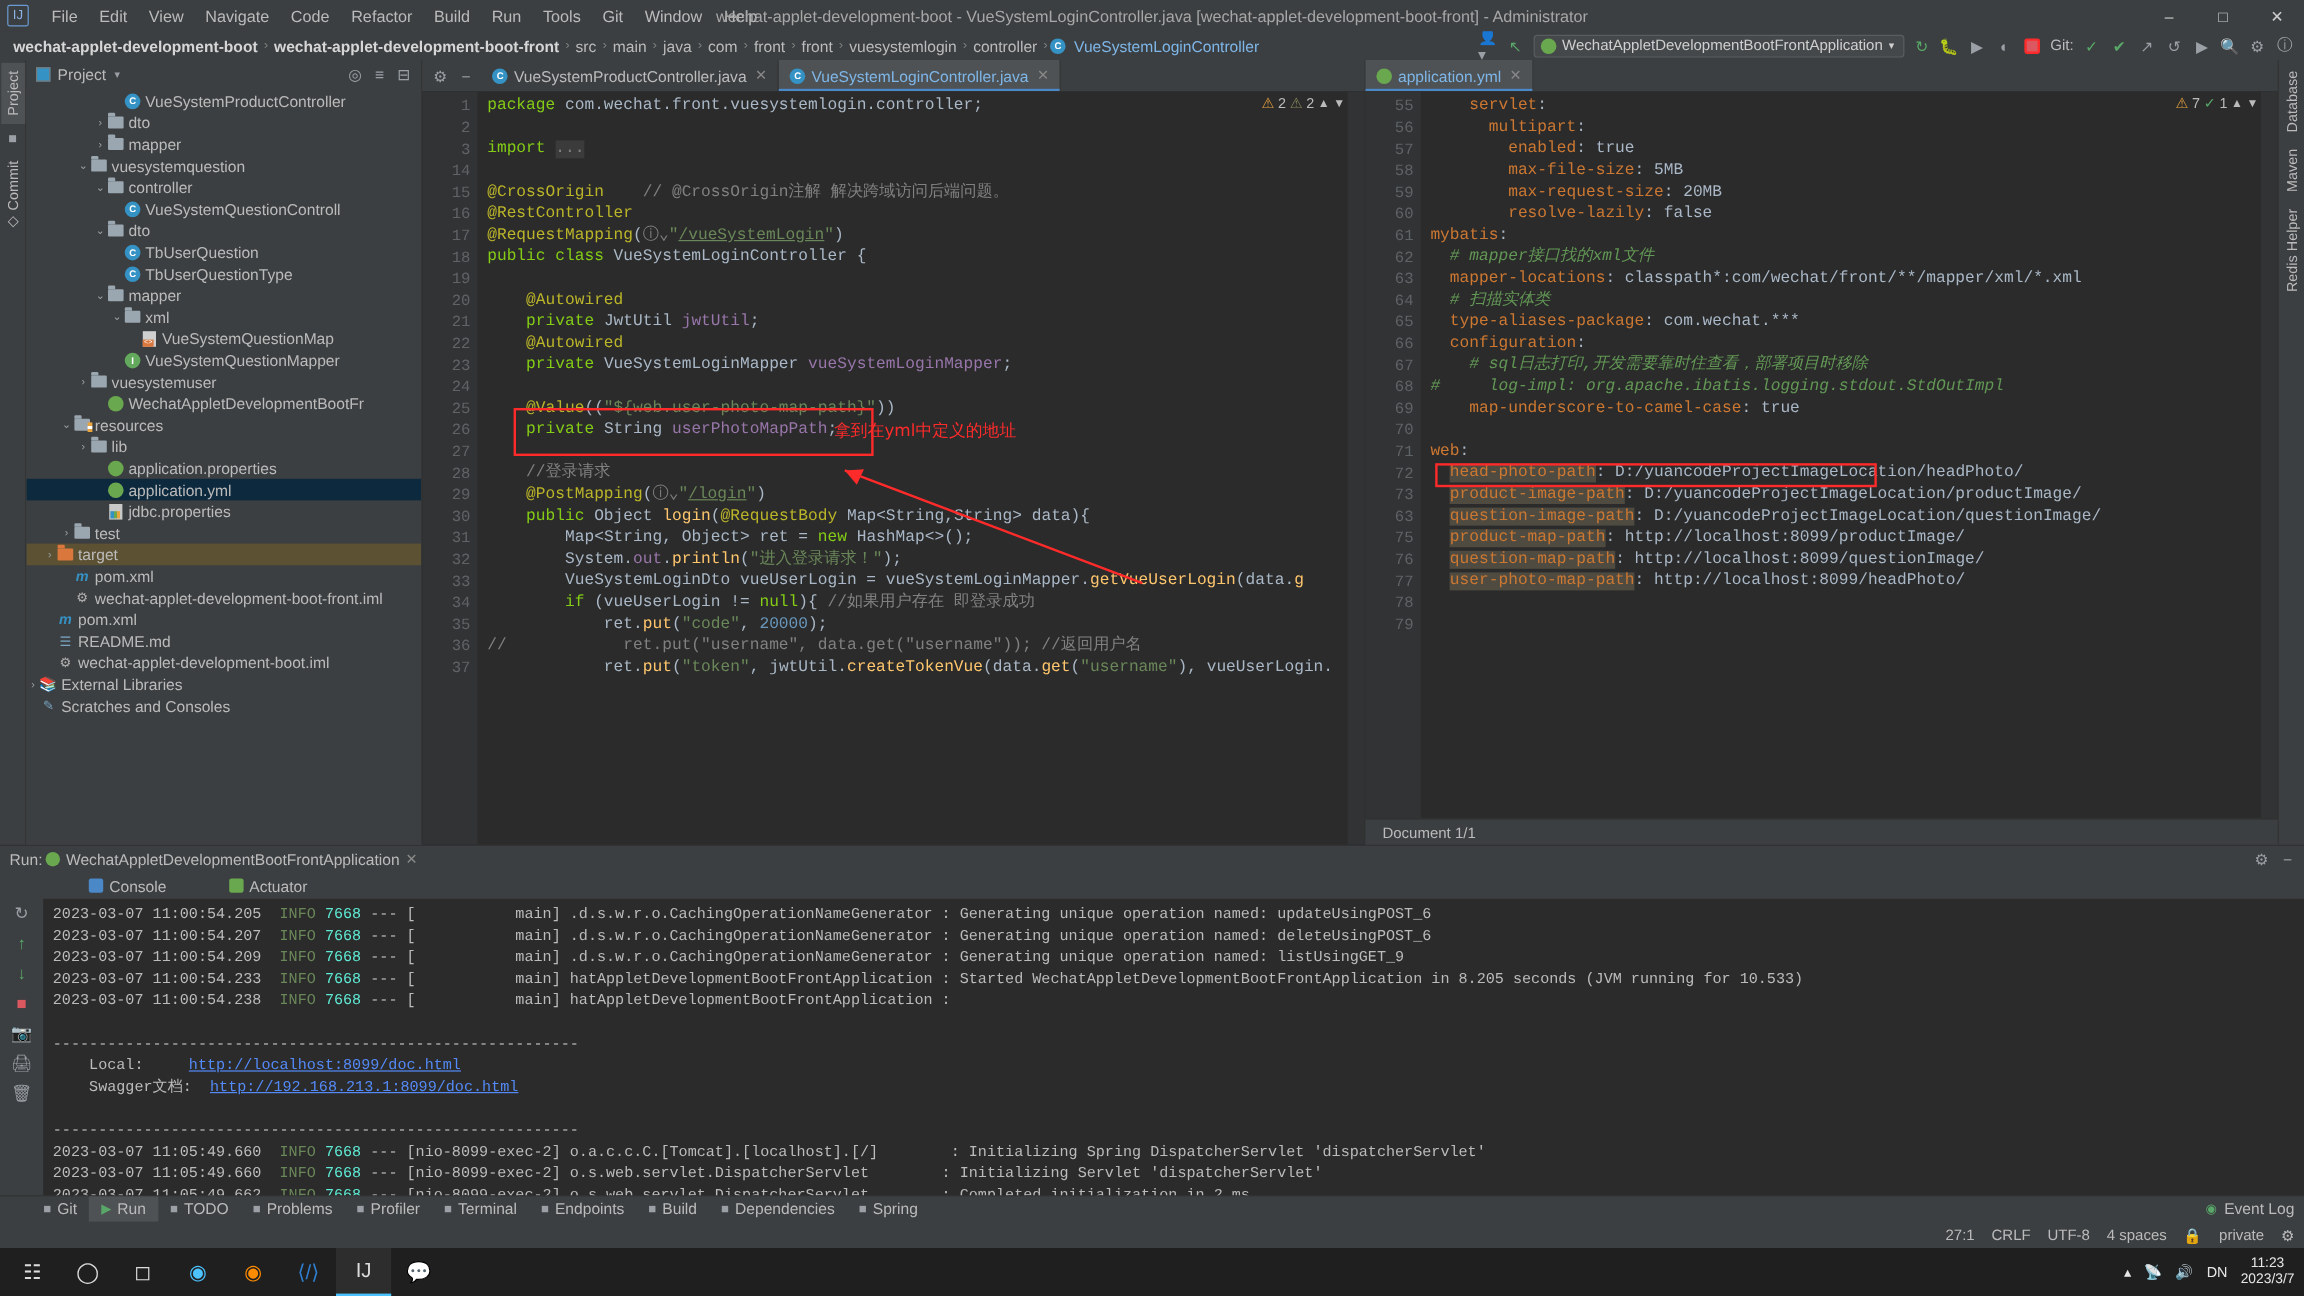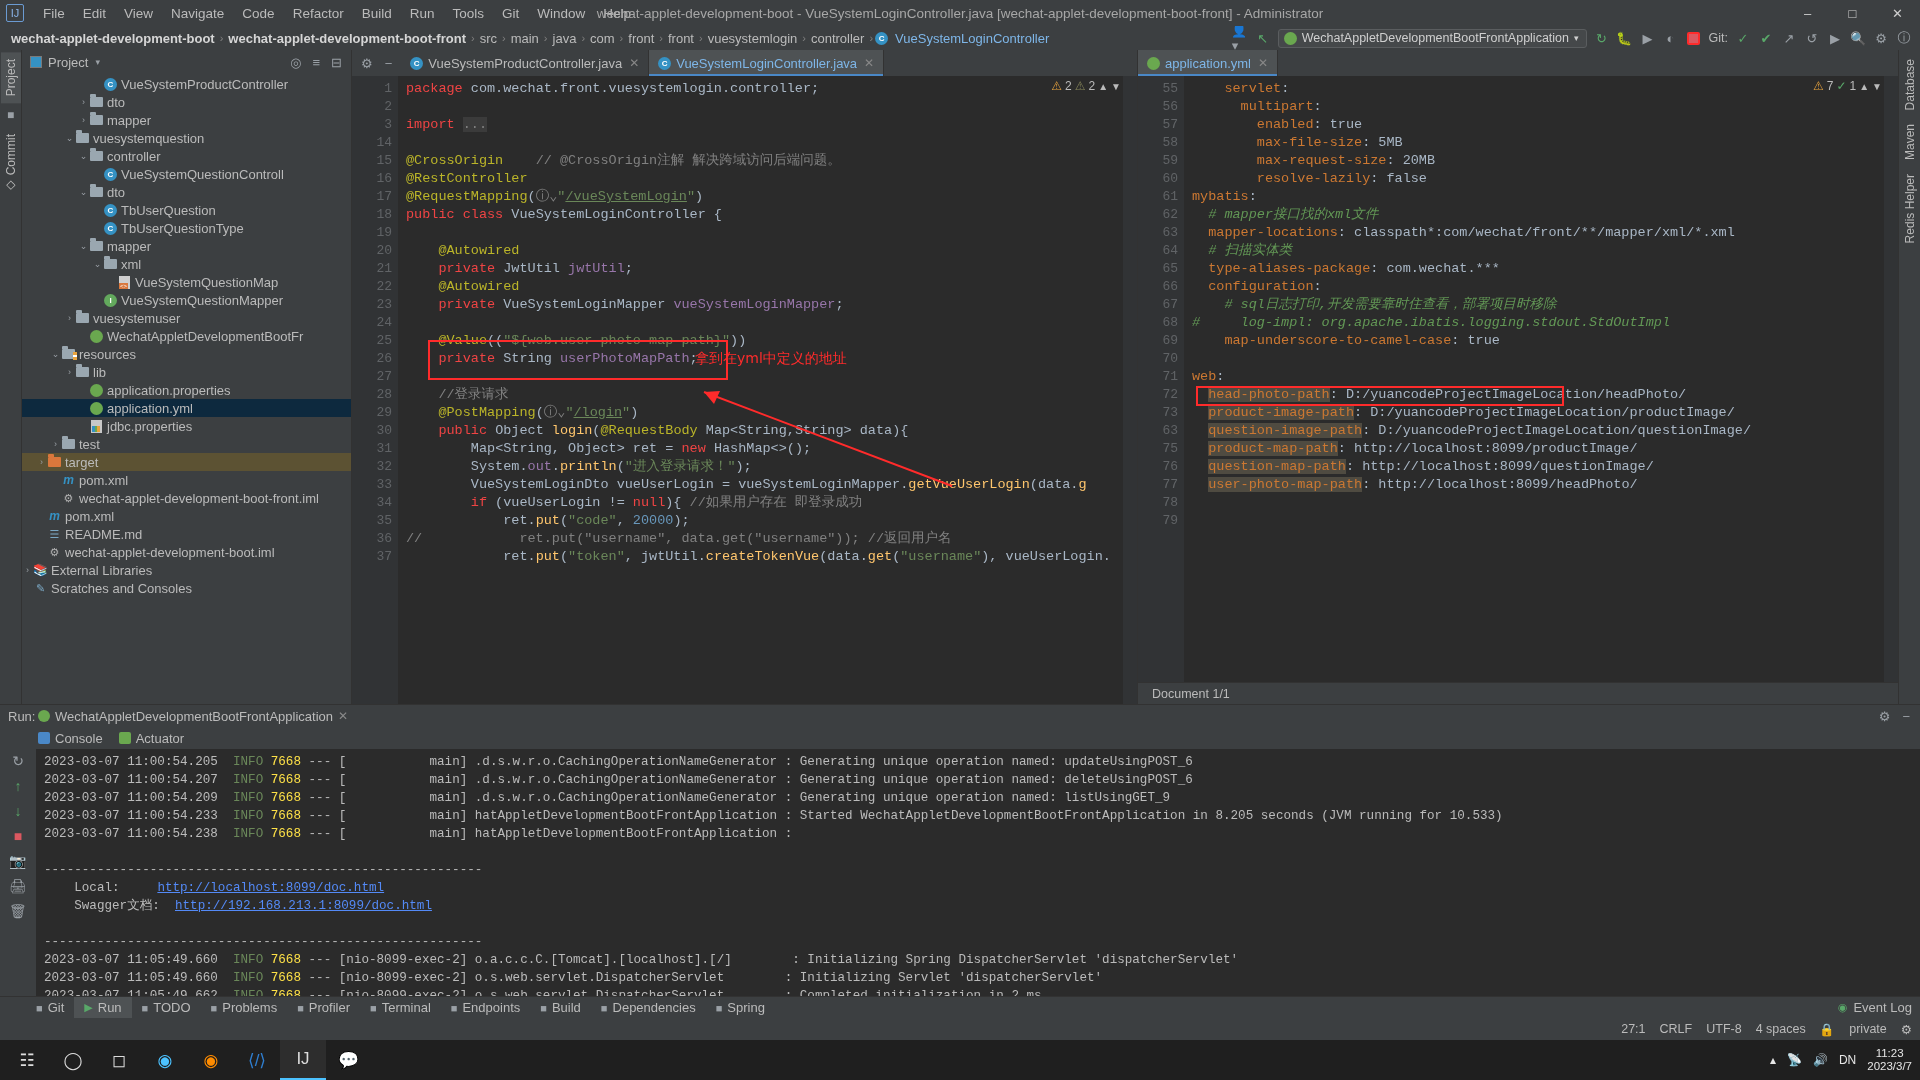--- a/index.html
+++ b/index.html
@@ -96,21 +96,21 @@
 
   .codewrap { flex:1 1 auto; position:relative; background:#2b2b2b; overflow:hidden; display:flex; }
   .gutter { width:46px; flex:0 0 46px; background:#313335; color:#606366; font-family:"Liberation Mono", monospace;
             font-size:13px; text-align:right; padding-top:4px; position:relative; }
   .gutter .gl { height:18px; line-height:18px; padding-right:6px; position:relative; }
   .code { flex:1 1 auto; position:relative; font-family:"Liberation Mono", monospace; font-size:13.5px;
           line-height:18px; padding:4px 0 0 8px; color:#a9b7c6; white-space:pre; overflow:hidden;}
   .ln { height:18px; }
 
   
-  .kw { color:#ef4444; }
+  .kw { color:#84cc16; }
   .an { color:#bbb529; }
   .str { color:#6a8759; }
   .num { color:#6897bb; }
   .cm { color:#808080; }
   .fld { color:#9876aa; }
   .typ { color:#a9b7c6; }
   .met { color:#ffc66d; }
   .lnk { color:#6a8759; text-decoration:underline; }
   .ycm { color:#629755; font-style:italic; }
   .ykey { color:#cc7832; }
@@ -129,26 +129,26 @@
   .docstatus { height:22px; background:#3c3f41; display:flex; align-items:center; padding-left:14px;
                font-size:12.5px; color:#bbbbbb; flex:0 0 22px; border-top:1px solid #323232;}
 
   
   .runpanel { height:292px; flex:0 0 292px; background:#3c3f41; display:flex; flex-direction:column; border-top:1px solid #323232; }
   .runhead { height:22px; display:flex; align-items:center; padding:0 6px 0 38px; flex:0 0 22px; font-size:13px; gap:6px; position:relative;}
   .runhead .cfg { display:flex; align-items:center; gap:5px; color:#bbbbbb; }
   .runhead .x { color:#8a8a8a; font-size:12px;}
   .runhead-right { margin-left:auto; display:flex; gap:12px; color:#9aa0a6; font-size:13px; padding-right:4px;}
   .runtabs { height:22px; display:flex; align-items:center; gap:16px; padding-left:38px; flex:0 0 22px; font-size:13px;}
-  .runtab { display:flex; align-items:center; gap:5px; color:#bbbbbb; }
+  .runtab { display:flex; align-items:center; gap:5px; color:#bbbbbb;margin-left:36px; }
   .runbody { flex:1 1 auto; display:flex; min-height:0; }
   .runstrip { width:36px; flex:0 0 36px; display:flex; flex-direction:column; align-items:center; gap:9px; padding-top:4px; color:#9aa0a6; font-size:14px;}
   .console { flex:1 1 auto; background:#2b2b2b; font-family:"Liberation Mono", monospace; font-size:12.6px;
              line-height:18px; color:#bbbbbb; padding:4px 0 0 8px; overflow:hidden; white-space:pre; position:relative;}
-  .c-date { color:#bbbbbb; } .c-info { color:#6a8759; } .c-pid { color:#fde047; }
+  .c-date { color:#bbbbbb; } .c-info { color:#6a8759; } .c-pid { color:#5eead4; }
   .c-link { color:#548af7; text-decoration:underline; }
 
   
   .btmtabs { height:22px; background:#3c3f41; display:flex; align-items:center; gap:0; flex:0 0 22px;
              border-top:1px solid #323232; font-size:13px; padding-left:26px;}
   .bt { display:flex; align-items:center; gap:5px; padding:0 10px; height:22px; color:#bbbbbb;}
   .bt.active { background:#4e5254; }
   .btmtabs-right { margin-left:auto; display:flex; align-items:center; gap:6px; padding-right:8px;}
   .statusbar { height:22px; background:#3c3f41; display:flex; align-items:center; padding:0 8px 0 26px;
                font-size:12.5px; color:#bbbbbb; flex:0 0 22px;}

